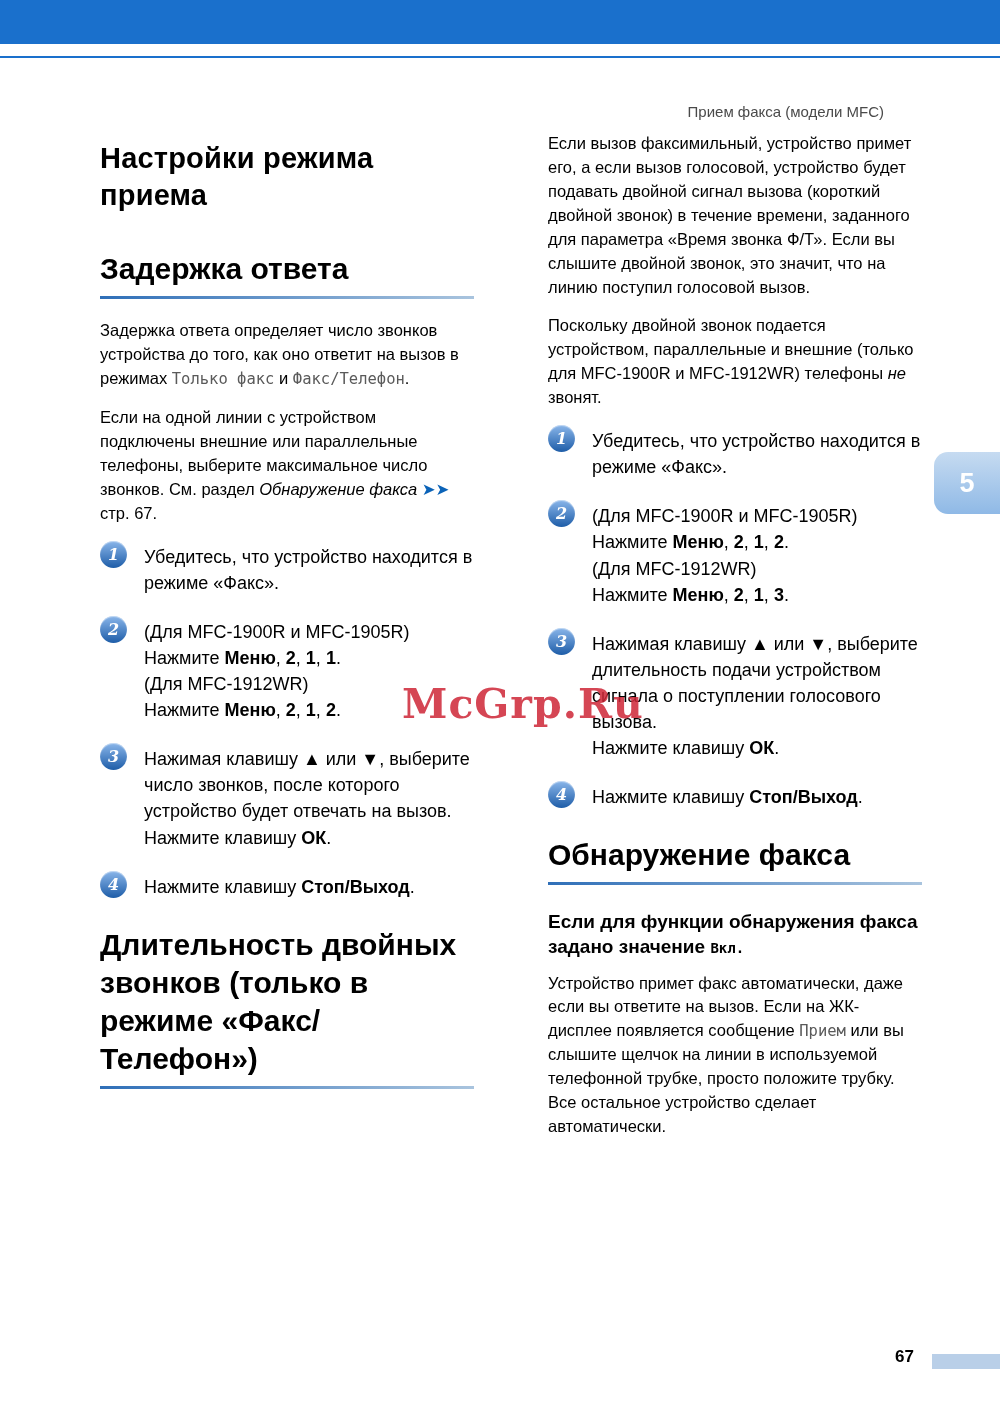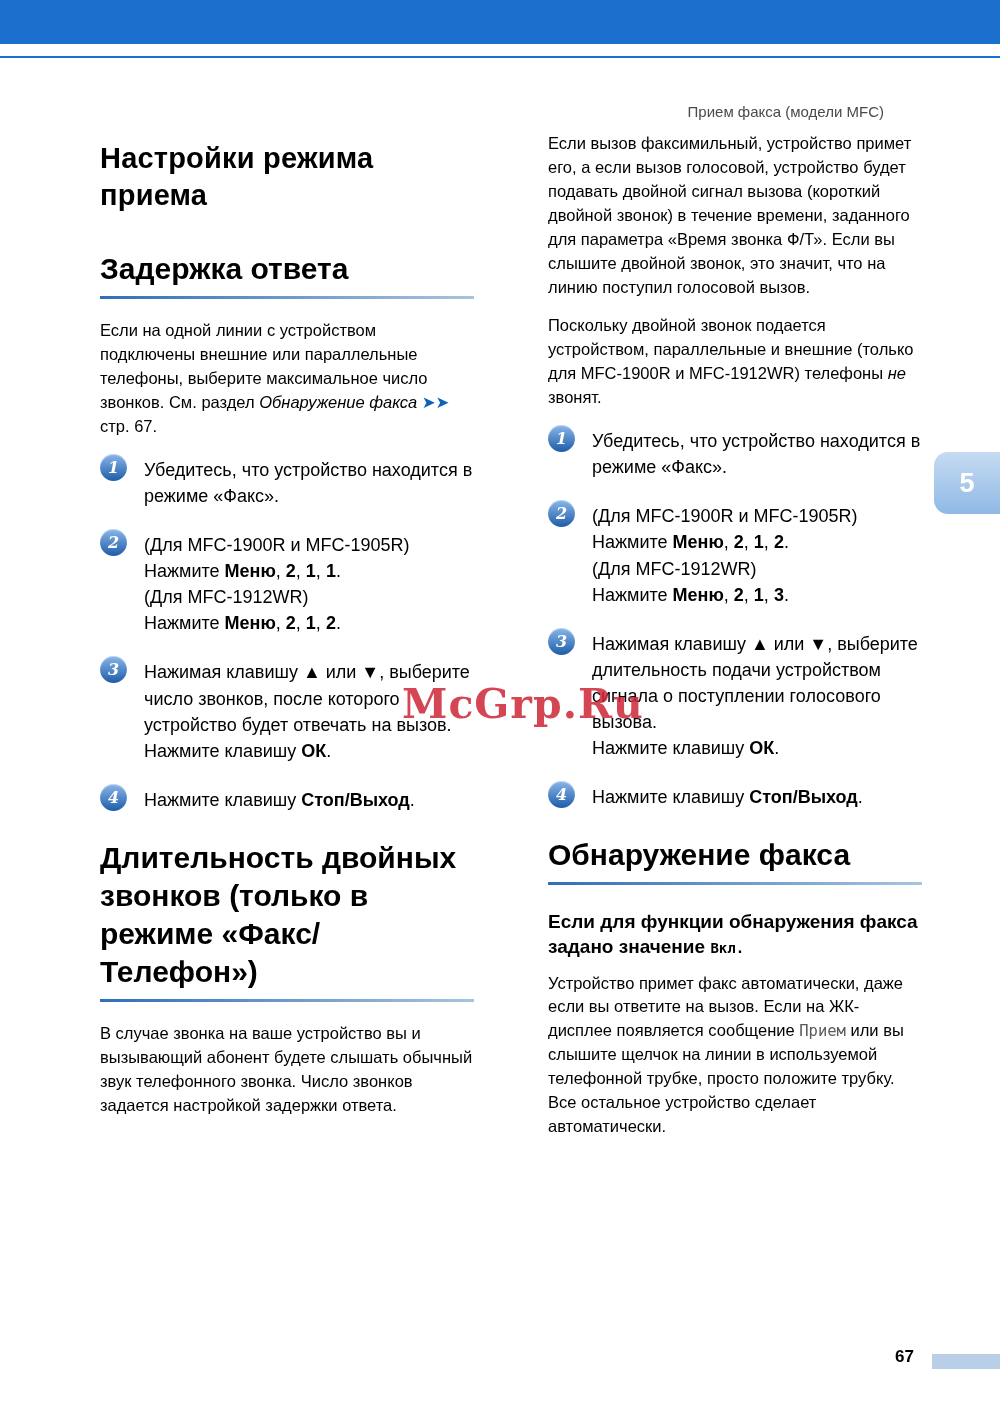--- a/index.html
+++ b/index.html
@@ -70,20 +70,21 @@
   <div class="running-head">Прием факса (модели MFC)</div>
 
   <div class="content">
 
     <div class="col">
       <h1 class="title">Настройки режима приема</h1>
 
       <h2 class="first">Задержка ответа</h2>
       <div class="rule"></div>
 
+      <p><span>Задержка ответа определяет число звонков устройства до того, как оно ответит на вызов в режимах </span><span class="s-mono">Только факс</span><span> и </span><span class="s-mono">Факс/Телефон</span><span>.</span></p>
       <p><span>Если на одной линии с устройством подключены внешние или параллельные телефоны, выберите максимальное число звонков. См. раздел </span><span class="s-i">Обнаружение факса</span><span> </span><span class="s-arr">➤➤</span><span> стр. 67.</span></p>
 
       <div class="step">
         <div class="badge">1</div>
         <div class="step-body"><span>Убедитесь, что устройство находится в режиме «Факс».</span></div>
       </div>
       <div class="step">
         <div class="badge">2</div>
         <div class="step-body"><span>(Для MFC-1900R и MFC-1905R)</span><br><span>Нажмите </span><span class="s-b">Меню</span><span>, </span><span class="s-b">2</span><span>, </span><span class="s-b">1</span><span>, </span><span class="s-b">1</span><span>.</span><br><span>(Для MFC-1912WR)</span><br><span>Нажмите </span><span class="s-b">Меню</span><span>, </span><span class="s-b">2</span><span>, </span><span class="s-b">1</span><span>, </span><span class="s-b">2</span><span>.</span></div>
       </div>
@@ -91,21 +92,20 @@
         <div class="badge">3</div>
         <div class="step-body"><span>Нажимая клавишу ▲ или ▼, выберите число звонков, после которого устройство будет отвечать на вызов.</span><br><span>Нажмите клавишу </span><span class="s-b">ОК</span><span>.</span></div>
       </div>
       <div class="step">
         <div class="badge">4</div>
         <div class="step-body"><span>Нажмите клавишу </span><span class="s-b">Стоп/Выход</span><span>.</span></div>
       </div>
 
       <h2>Длительность двойных звонков (только в режиме «Факс/Телефон»)</h2>
       <div class="rule"></div>
-      <p><span>В случае звонка на ваше устройство вы и вызывающий абонент будете слышать обычный звук телефонного звонка. Число звонков задается настройкой задержки ответа.</span></p>
     </div>
 
     <div class="col">
       <p><span>Если вызов факсимильный, устройство примет его, а если вызов голосовой, устройство будет подавать двойной сигнал вызова (короткий двойной звонок) в течение времени, заданного для параметра «Время звонка Ф/Т». Если вы слышите двойной звонок, это значит, что на линию поступил голосовой вызов.</span></p>
       <p><span>Поскольку двойной звонок подается устройством, параллельные и внешние (только для MFC-1900R и MFC-1912WR) телефоны </span><span class="s-i">не</span><span> звонят.</span></p>
 
       <div class="step">
         <div class="badge">1</div>
         <div class="step-body"><span>Убедитесь, что устройство находится в режиме «Факс».</span></div>
       </div>

